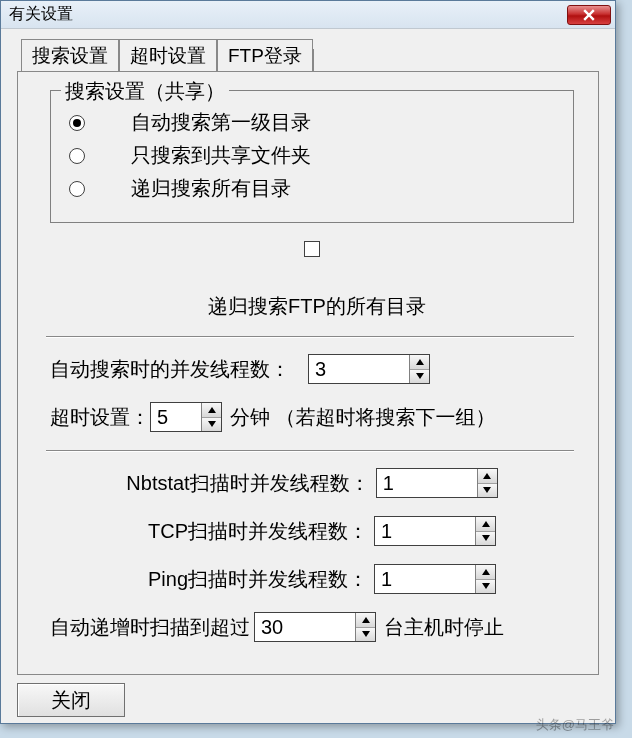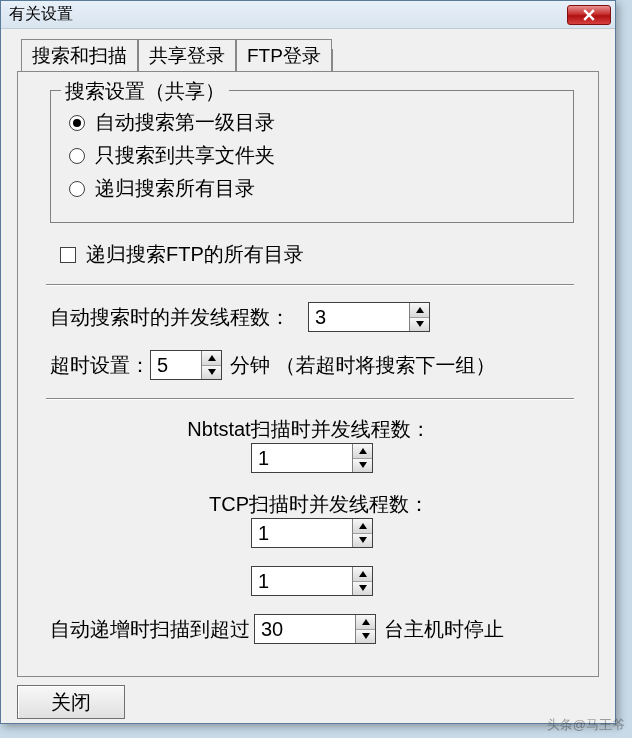--- a/index.html
+++ b/index.html
@@ -103,20 +103,21 @@
   left: 10px;
   background: #f0f0f0;
   padding: 0 4px;
   font-size: 20px;
 }
 .radio-row, .check-row {
   display: flex;
   align-items: center;
   font-size: 20px;
   margin: 6px 0;
+  gap: 36px;
 }
 .radio {
   width: 16px;
   height: 16px;
   border: 1px solid #404040;
   border-radius: 50%;
   background: #fff;
   margin-right: 10px;
   display: inline-flex;
   align-items: center;
@@ -135,35 +136,36 @@
   width: 16px;
   height: 16px;
   border: 1px solid #404040;
   background: #fff;
   margin-right: 10px;
   display: inline-block;
   cursor: pointer;
 }
 .check-standalone {
   padding: 2px 0 8px 10px;
+  flex-direction: column;
 }
 .hr {
   height: 2px;
   border-top: 1px solid #888;
   border-bottom: 1px solid #fff;
   margin: 8px 0 16px -4px;
 }
 .form-row {
   display: flex;
   align-items: center;
   font-size: 20px;
   margin: 8px 0 18px 0;
 }
 .form-row .lbl { white-space: nowrap; }
-.form-row.right-align { justify-content: flex-start; flex-direction: column; }
+.form-row.right-align { justify-content: center; }
 .form-row .lbl.rt { text-align: right; min-width: 240px; margin-right: 6px;}
 .spinner {
   display: inline-flex;
   align-items: stretch;
   border: 1px solid #404040;
   height: 30px;
   background: #fff;
 }
 .spinner input {
   border: none;
@@ -202,21 +204,21 @@
   height: 34px;
   font-size: 20px;
   font-family: inherit;
   background: linear-gradient(#f8f8f8, #e0e0e0);
   border: 1px solid #707070;
   box-shadow: 1px 1px 0 #fff inset;
   cursor: pointer;
 }
 .watermark {
   position: absolute;
-  right: 7px;
+  right: 18px;
   bottom: 4px;
   font-size: 13px;
   color: rgba(0,0,0,0.35);
   font-family: sans-serif;
   margin-top: 28px;
 }
 </style>
 </head>
 <body>
 
@@ -226,22 +228,22 @@
     <div class="close-btn">
       <svg viewBox="0 0 10 10">
           <path d="M1 1 L9 9 M9 1 L1 9" stroke="#fff" stroke-width="2"></path>
         </svg>
     </div>
   </div>
 
   <div class="client">
 
     <div class="tabs-row">
-      <div class="tab">搜索和扫描</div>
-      <div class="tab">共享登录</div>
+      <div class="tab">搜索设置</div>
+      <div class="tab">超时设置</div>
       <div class="tab">FTP登录</div>
       <span class="tab-sep"></span>
     </div>
 
     <div class="tab-panel">
 
       <div class="fieldset">
         <span class="legend">搜索设置（共享）</span>
         <div class="radio-row">
           <span class="radio checked">
@@ -340,20 +342,21 @@
             <span class="spin-btn">
                 <svg viewBox="0 0 8 6">
                   <path d="M0 0 L4 6 L8 0 Z" fill="#000"></path>
                 </svg>
               </span>
           </span>
         </span>
       </div>
 
       <div class="form-row right-align">
+        <span class="lbl rt">Ping扫描时并发线程数：</span>
         <span class="spinner wide">
           <input value="1" style="">
           <span class="spin-btns">
             <span class="spin-btn">
                 <svg viewBox="0 0 8 6">
                   <path d="M0 6 L4 0 L8 6 Z" fill="#000"></path>
                 </svg>
               </span>
             <span class="spin-btn">
                 <svg viewBox="0 0 8 6">

